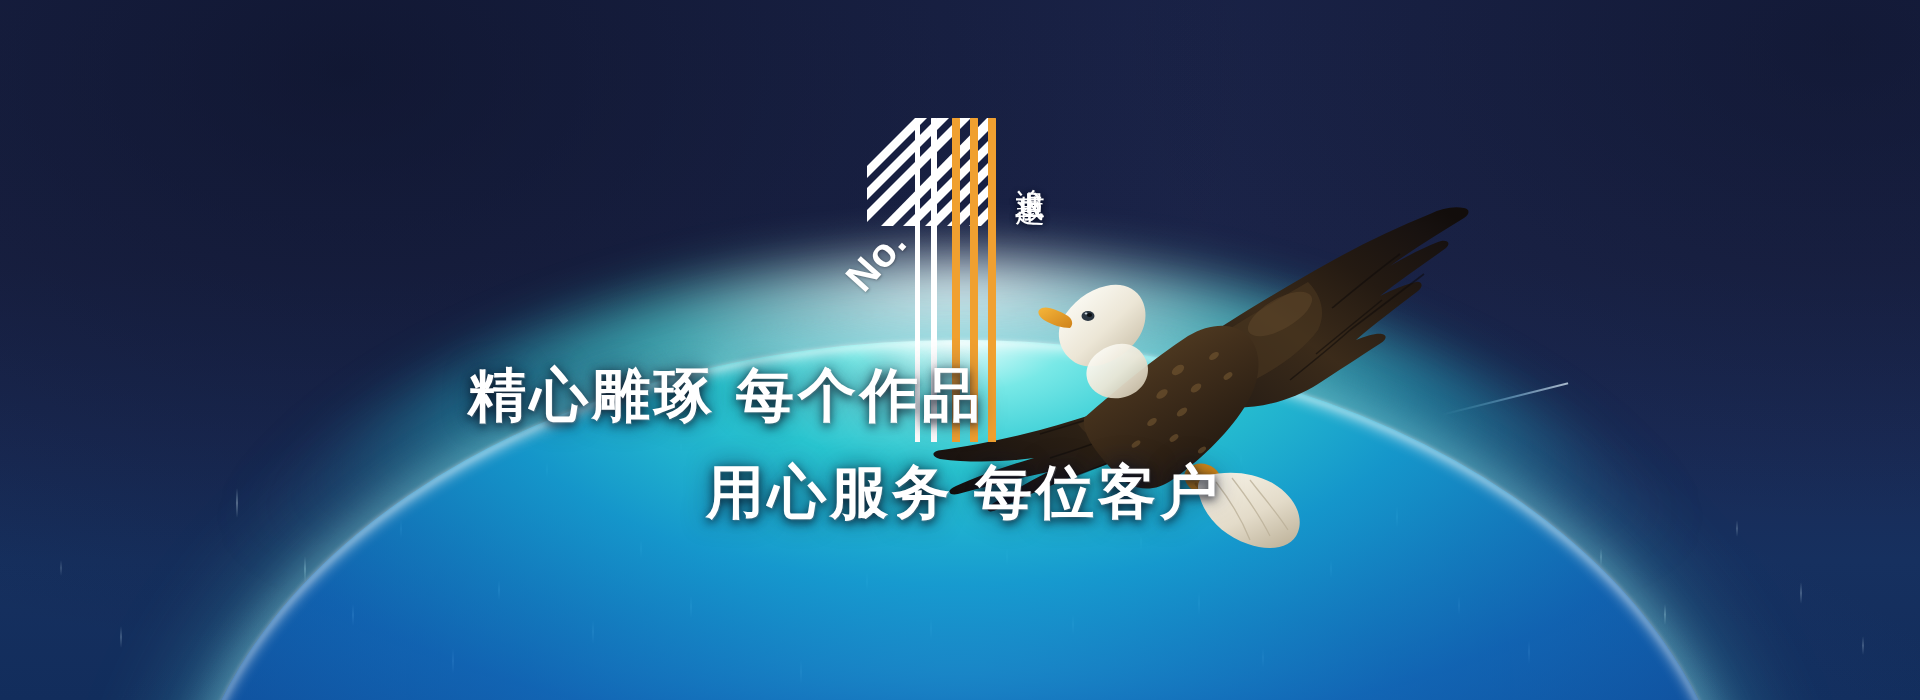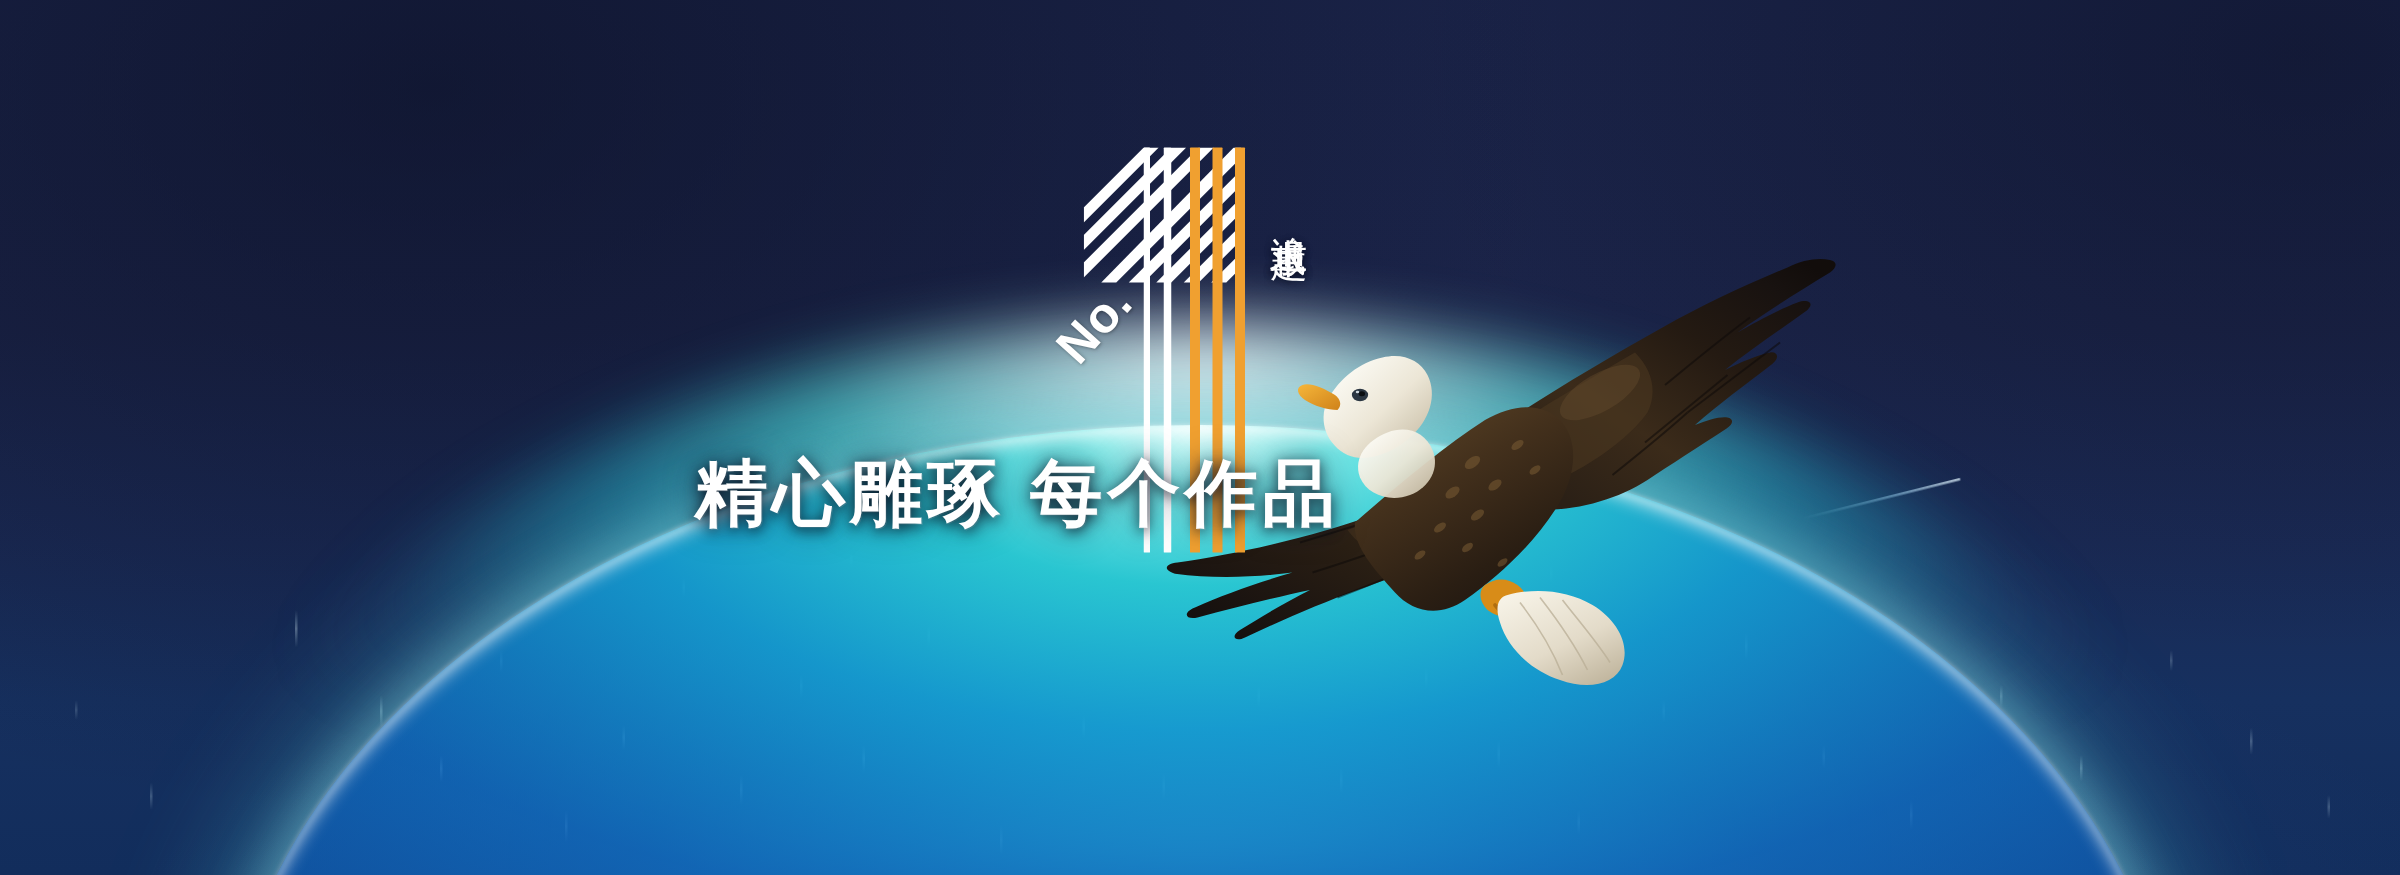--- a/index.html
+++ b/index.html
@@ -179,21 +179,20 @@
     font-weight: 500;
     text-shadow: 0 2px 6px rgba(8,12,30,0.65);
   }
 
   
   .headline {
     position: absolute;
     left: 0;
     top: 366px;
     width: 1160px;
-    text-align: center;
   }
   .hl-line {
     color: #ffffff;
     font-size: 58px;
     font-weight: 700;
     letter-spacing: 4px;
     line-height: 1.0;
     text-shadow:
        0 3px 10px rgba(6,10,26,0.85),
        0 0 26px rgba(10,20,50,0.7),
@@ -399,15 +398,16 @@
       <div class="bar o" style="left:37px; width:8px;"></div>
       <div class="bar o" style="left:55px; width:8px;"></div>
       <div class="bar o" style="left:73px; width:8px;"></div>
     </div>
   </div>
 
   <div class="v-slogan">追求卓越</div>
 
   <div class="headline">
     <div class="hl-line one">精心雕琢 每个作品</div>
+    <div class="hl-line two">用心服务 每位客户</div>
   </div>
 
 </div>
 
 </body></html>

